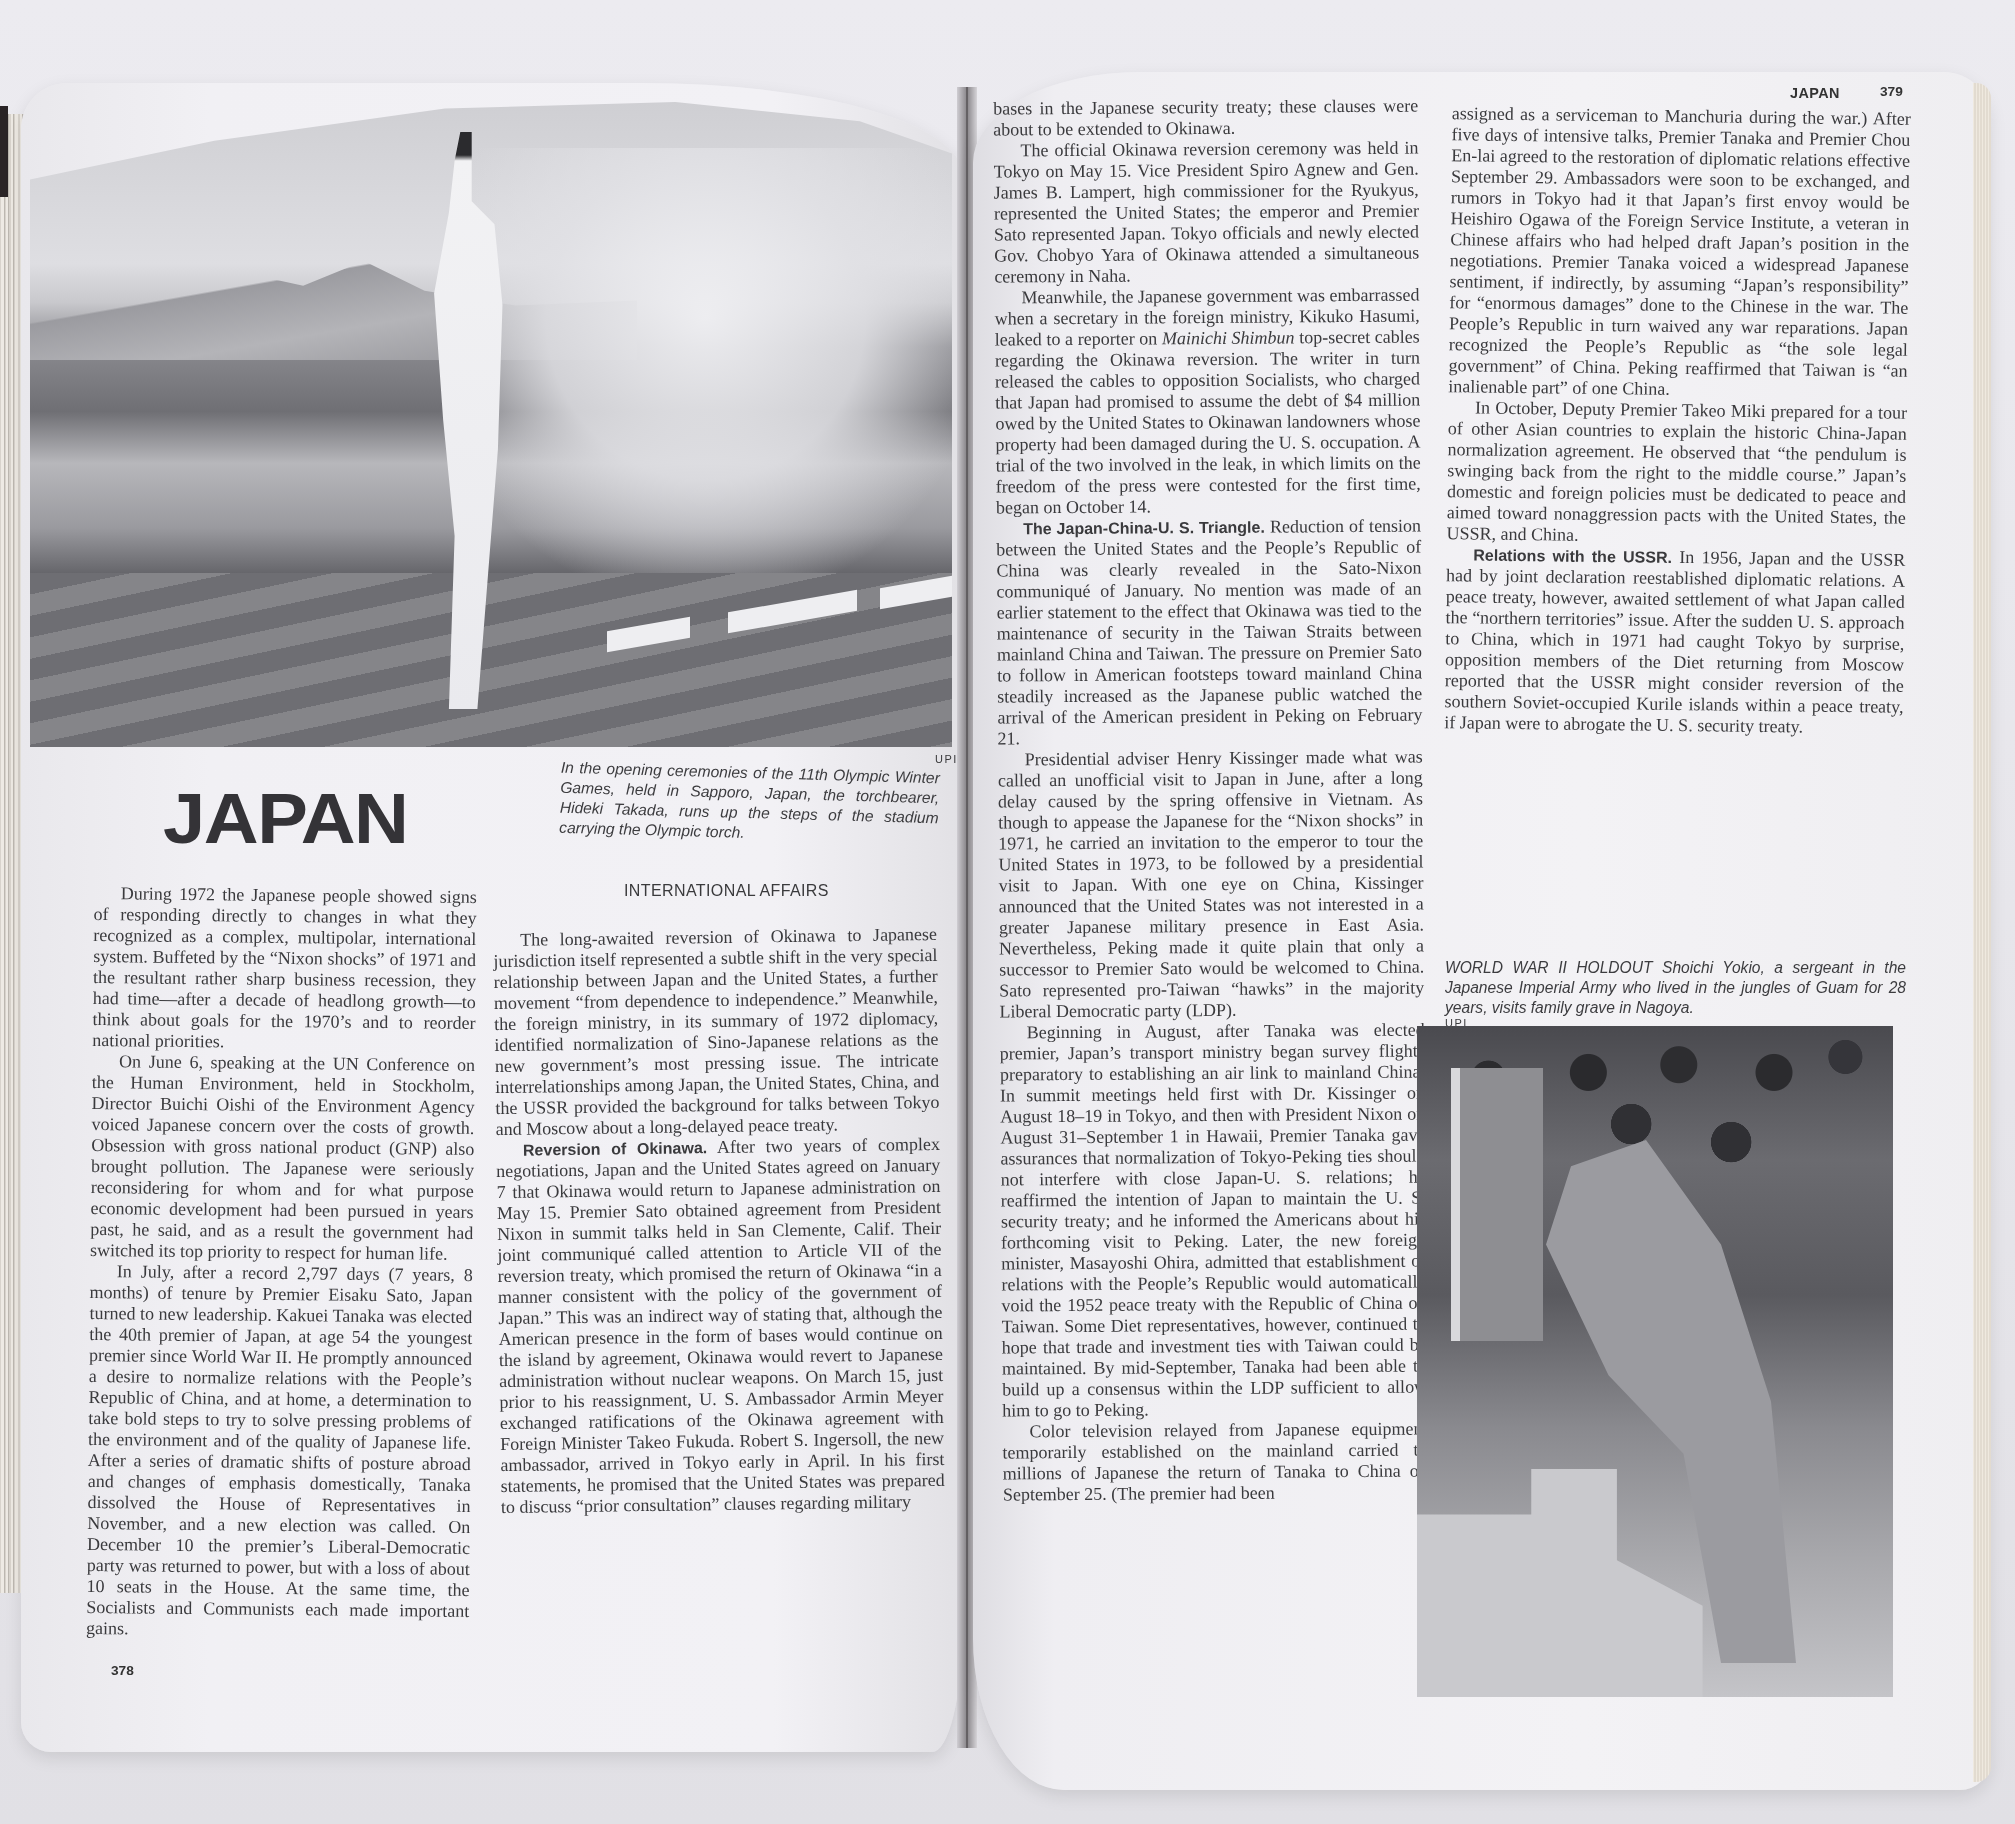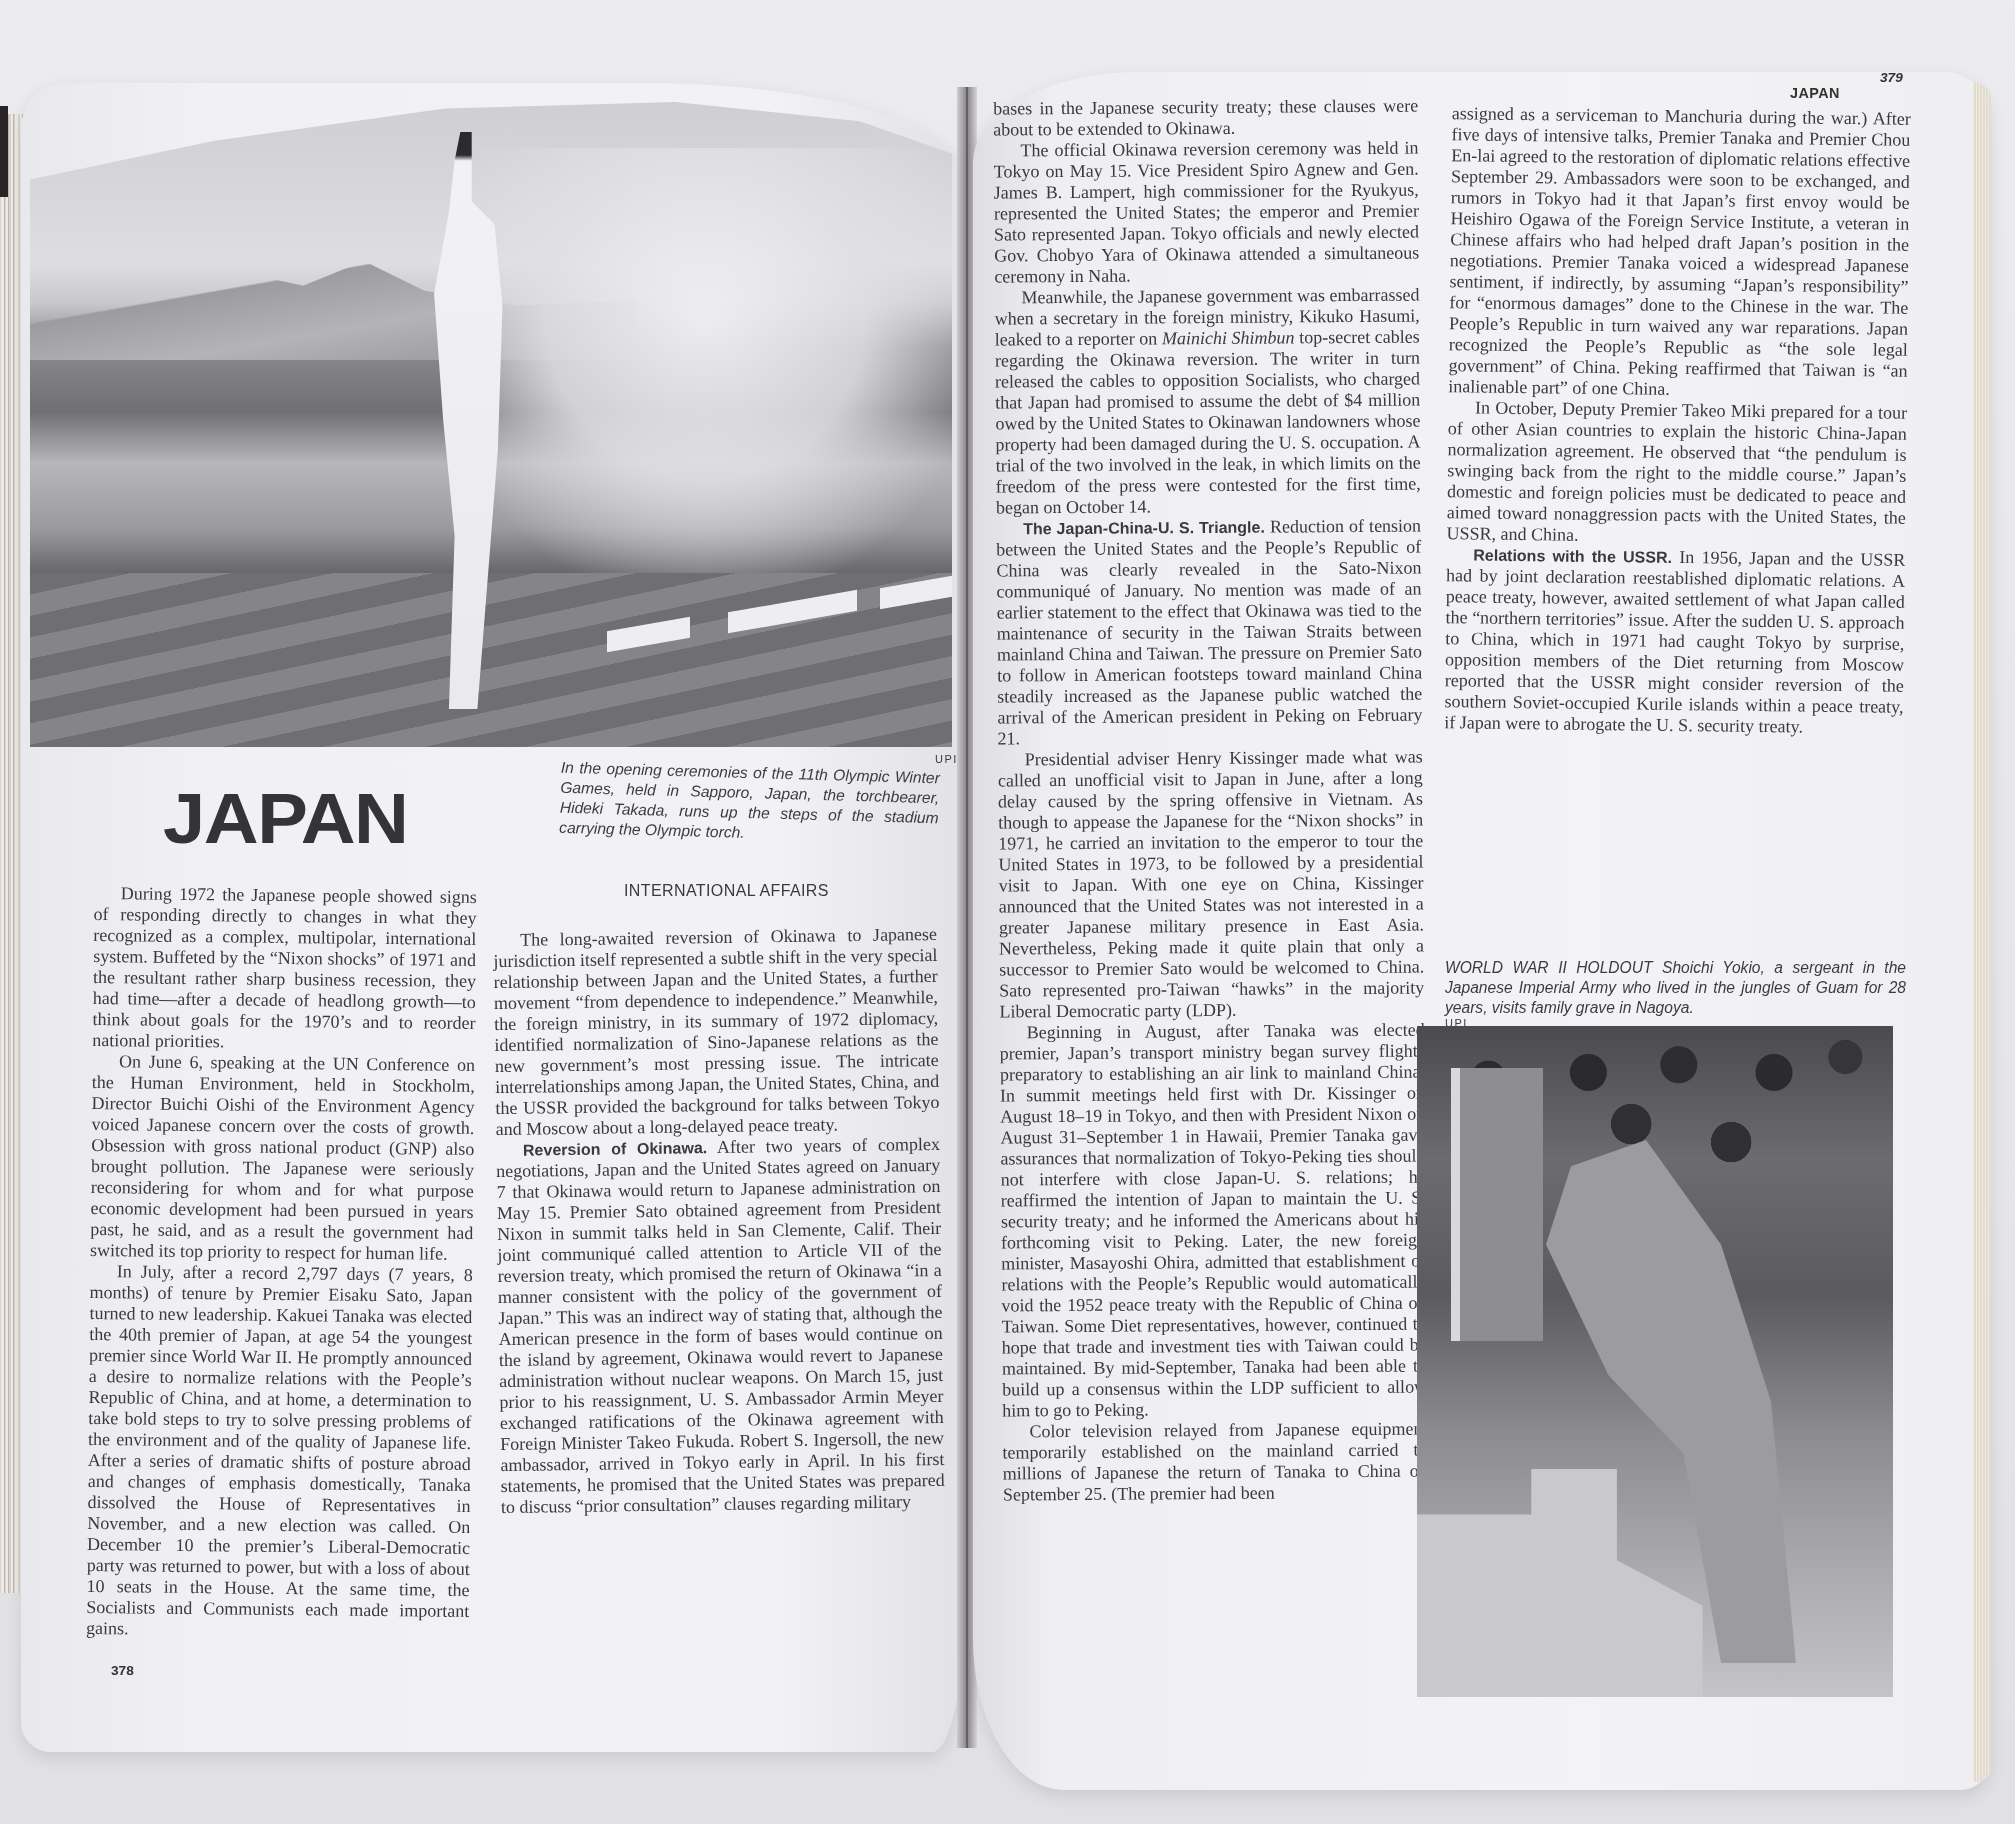--- a/index.html
+++ b/index.html
@@ -179,21 +179,21 @@
   <p><span>The long-awaited reversion of Okinawa to Japanese jurisdiction itself represented a subtle shift in the very special relationship between Japan and the United States, a further movement “from dependence to independence.” Meanwhile, the foreign ministry, in its summary of 1972 diplomacy, identified normalization of Sino-Japanese relations as the new government’s most pressing issue. The intricate interrelationships among Japan, the United States, China, and the USSR provided the background for talks between Tokyo and Moscow about a long-delayed peace treaty.</span></p>
   <p><span class="runin">Reversion of Okinawa.</span><span> After two years of complex negotiations, Japan and the United States agreed on January 7 that Okinawa would return to Japanese administration on May 15. Premier Sato obtained agreement from President Nixon in summit talks held in San Clemente, Calif. Their joint communiqué called attention to Article VII of the reversion treaty, which promised the return of Okinawa “in a manner consistent with the policy of the government of Japan.” This was an indirect way of stating that, although the American presence in the form of bases would continue on the island by agreement, Okinawa would revert to Japanese administration without nuclear weapons. On March 15, just prior to his reassignment, U. S. Ambassador Armin Meyer exchanged ratifications of the Okinawa agreement with Foreign Minister Takeo Fukuda. Robert S. Ingersoll, the new ambassador, arrived in Tokyo early in April. In his first statements, he promised that the United States was prepared to discuss “prior consultation” clauses regarding military</span></p>
 </div>
 
 <div class="gutter"></div>
 
 <div class="page page-right"></div>
 <div class="page-right-edge"></div>
 
 <div class="running-head" style="left:1790px; top:85px;">JAPAN</div>
-<div class="page-num" style="left:1880px; top:70px;font-style:italic;">379</div>
+<div class="page-num" style="left:1880px; top:84px;">379</div>
 
 <div class="col" style="left:998px; top:97px; width:425px; transform: rotate(-0.4deg);">
   <p class="noindent">bases in the Japanese security treaty; these clauses were about to be extended to Okinawa.</p>
   <p>The official Okinawa reversion ceremony was held in Tokyo on May 15. Vice President Spiro Agnew and Gen. James B. Lampert, high commissioner for the Ryukyus, represented the United States; the emperor and Premier Sato represented Japan. Tokyo officials and newly elected Gov. Chobyo Yara of Okinawa attended a simultaneous ceremony in Naha.</p>
   <p><span>Meanwhile, the Japanese government was embarrassed when a secretary in the foreign ministry, Kikuko Hasumi, leaked to a reporter on </span><em>Mainichi Shimbun</em><span> top-secret cables regarding the Okinawa reversion. The writer in turn released the cables to opposition Socialists, who charged that Japan had promised to assume the debt of $4 million owed by the United States to Okinawan landowners whose property had been damaged during the U. S. occupation. A trial of the two involved in the leak, in which limits on the freedom of the press were contested for the first time, began on October 14.</span></p>
   <p><span class="runin">The Japan-China-U. S. Triangle.</span><span> Reduction of tension between the United States and the People’s Republic of China was clearly revealed in the Sato-Nixon communiqué of January. No mention was made of an earlier statement to the effect that Okinawa was tied to the maintenance of security in the Taiwan Straits between mainland China and Taiwan. The pressure on Premier Sato to follow in American footsteps toward mainland China steadily increased as the Japanese public watched the arrival of the American president in Peking on February 21.</span></p>
   <p>Presidential adviser Henry Kissinger made what was called an unofficial visit to Japan in June, after a long delay caused by the spring offensive in Vietnam. As though to appease the Japanese for the “Nixon shocks” in 1971, he carried an invitation to the emperor to tour the United States in 1973, to be followed by a presidential visit to Japan. With one eye on China, Kissinger announced that the United States was not interested in a greater Japanese military presence in East Asia. Nevertheless, Peking made it quite plain that only a successor to Premier Sato would be welcomed to China. Sato represented pro-Taiwan “hawks” in the majority Liberal Democratic party (LDP).</p>
   <p>Beginning in August, after Tanaka was elected premier, Japan’s transport ministry began survey flights preparatory to establishing an air link to mainland China. In summit meetings held first with Dr. Kissinger on August 18–19 in Tokyo, and then with President Nixon on August 31–September 1 in Hawaii, Premier Tanaka gave assurances that normalization of Tokyo-Peking ties should not interfere with close Japan-U. S. relations; he reaffirmed the intention of Japan to maintain the U. S. security treaty; and he informed the Americans about his forthcoming visit to Peking. Later, the new foreign minister, Masayoshi Ohira, admitted that establishment of relations with the People’s Republic would automatically void the 1952 peace treaty with the Republic of China on Taiwan. Some Diet representatives, however, continued to hope that trade and investment ties with Taiwan could be maintained. By mid-September, Tanaka had been able to build up a consensus within the LDP sufficient to allow him to go to Peking.</p>
   <p>Color television relayed from Japanese equipment temporarily established on the mainland carried to millions of Japanese the return of Tanaka to China on September 25. (The premier had been</p>
 </div>

